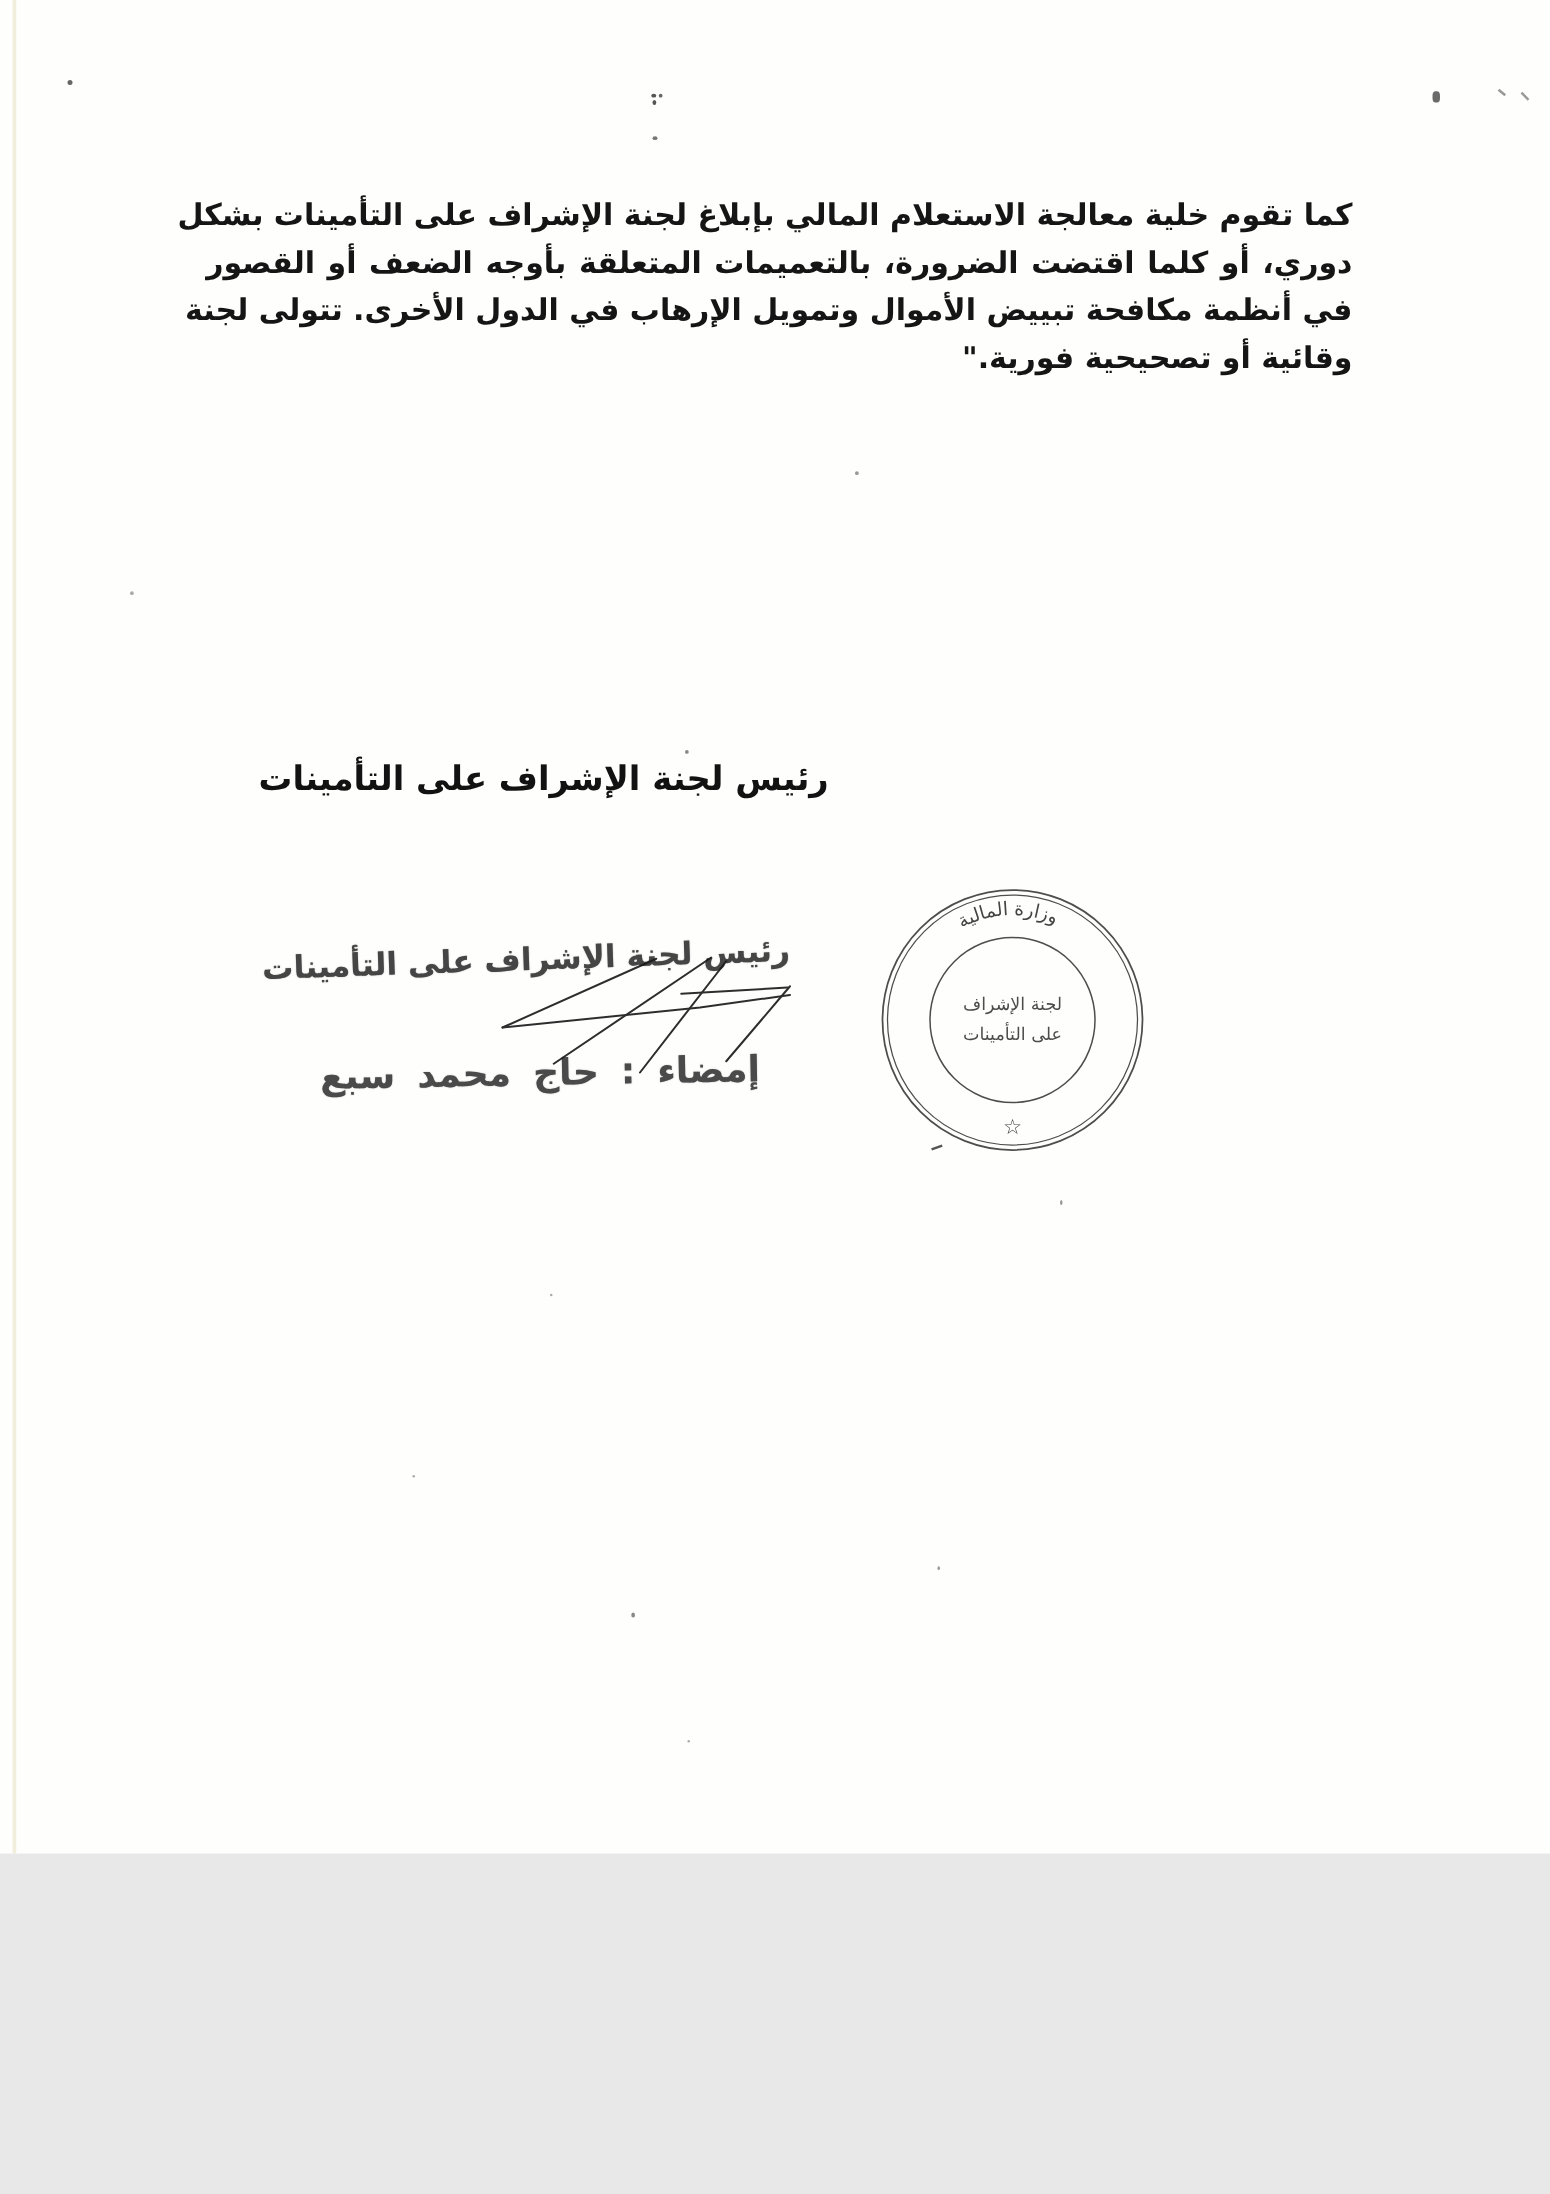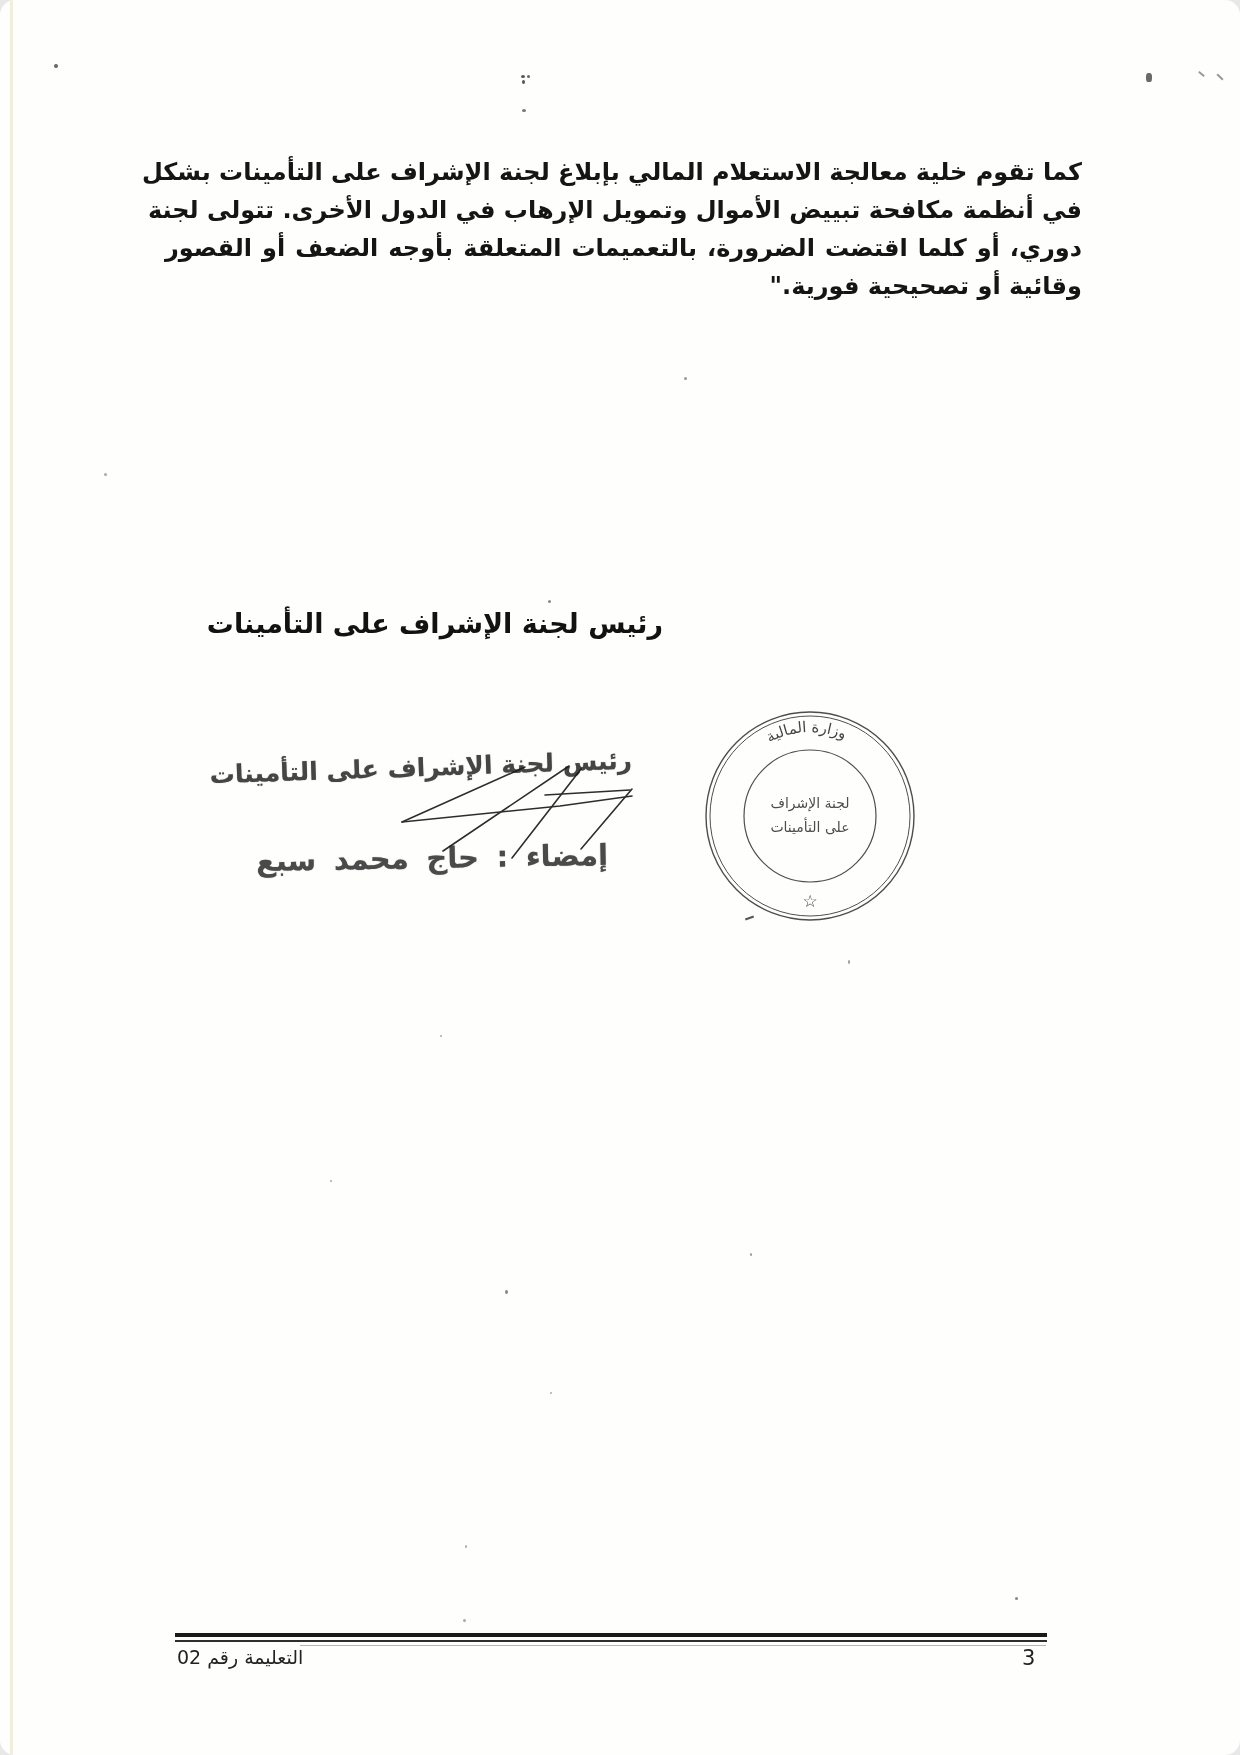--- a/index.html
+++ b/index.html
@@ -1,24 +1,23 @@
 <!DOCTYPE html>
 <html lang="ar"><head>
 <meta charset="utf-8">
 <style>
   html,body{margin:0;padding:0;background:#e8e8e8;}
   .page{
     position:relative;
-    width:1240px;height:1755px;
+    width:1240px;height:1483px;
     margin:0 auto;
     background:#fefefd;
     overflow:hidden;
     font-family:"DejaVu Sans",sans-serif;
     color:#1e1e1e;
-    border-radius:15px;
   }
   
   .scan-edge{
     position:absolute;left:10px;top:0;width:3px;height:1755px;
     background:#f1eedd;
   }
   .speck{position:absolute;background:#777;border-radius:50%;}
 
   
   .paragraph{
@@ -109,22 +108,22 @@
   <div class="speck" style="left:750px;top:1253px;width:2px;height:3px;background:#999;"></div>
   <div class="speck" style="left:505px;top:1290px;width:3px;height:4px;background:#888;"></div>
   <div class="speck" style="left:550px;top:1392px;width:2px;height:2px;background:#aaa;"></div>
   <div class="speck" style="left:465px;top:1545px;width:2px;height:3px;background:#aaa;"></div>
   <div class="speck" style="left:1015px;top:1597px;width:3px;height:3px;background:#888;"></div>
   <div class="speck" style="left:463px;top:1619px;width:3px;height:3px;background:#aaa;"></div>
   <div class="speck" style="left:745px;top:917px;width:9px;height:2px;background:#555;transform:rotate(-20deg);border-radius:0;"></div>
 
   <div class="paragraph">
     <div class="para-line">كما تقوم خلية معالجة الاستعلام المالي بإبلاغ لجنة الإشراف على التأمينات بشكل</div>
+    <div class="para-line">دوري، أو كلما اقتضت الضرورة، بالتعميمات المتعلقة بأوجه الضعف أو القصور</div>
     <div class="para-line">في أنظمة مكافحة تبييض الأموال وتمويل الإرهاب في الدول الأخرى. تتولى لجنة</div>
-    <div class="para-line">دوري، أو كلما اقتضت الضرورة، بالتعميمات المتعلقة بأوجه الضعف أو القصور</div>
     <div class="para-line last">وقائية أو تصحيحية فورية."</div>
   </div>
 
   <div class="sig-title">رئيس لجنة الإشراف على التأمينات</div>
 
   <div class="stamp-row stamp-row1">رئيس لجنة الإشراف على التأمينات</div>
   <div class="stamp-row stamp-row2">إمضاء : حاج محمد سبع</div>
 
   <svg class="signature-svg" width="470" height="180" viewBox="380 730 470 180">
     <g fill="none" stroke="#1c1c1c" stroke-width="1.6" stroke-linecap="round" opacity="0.92">

